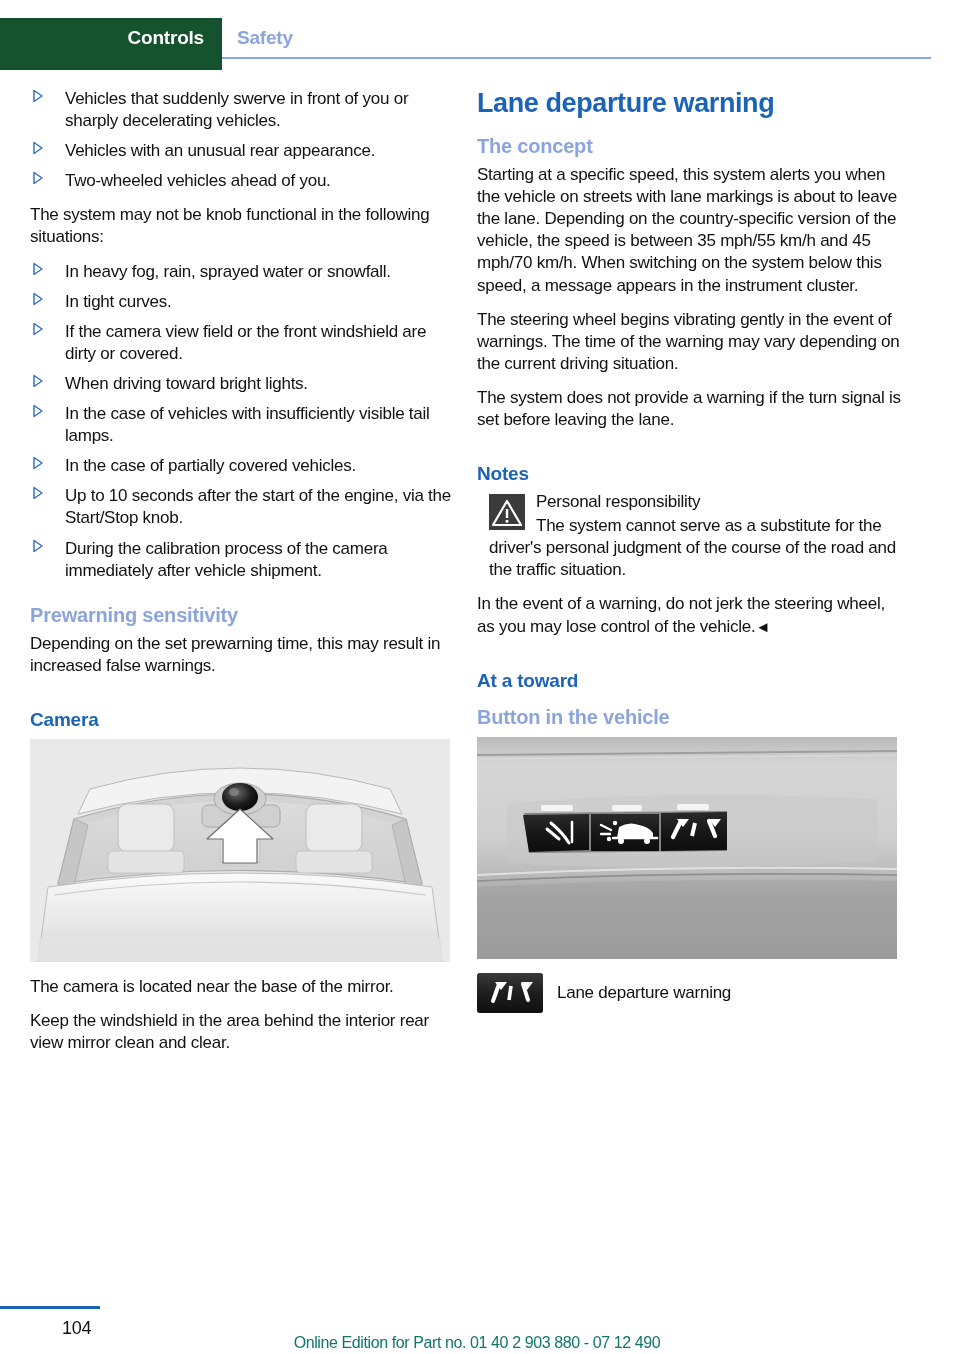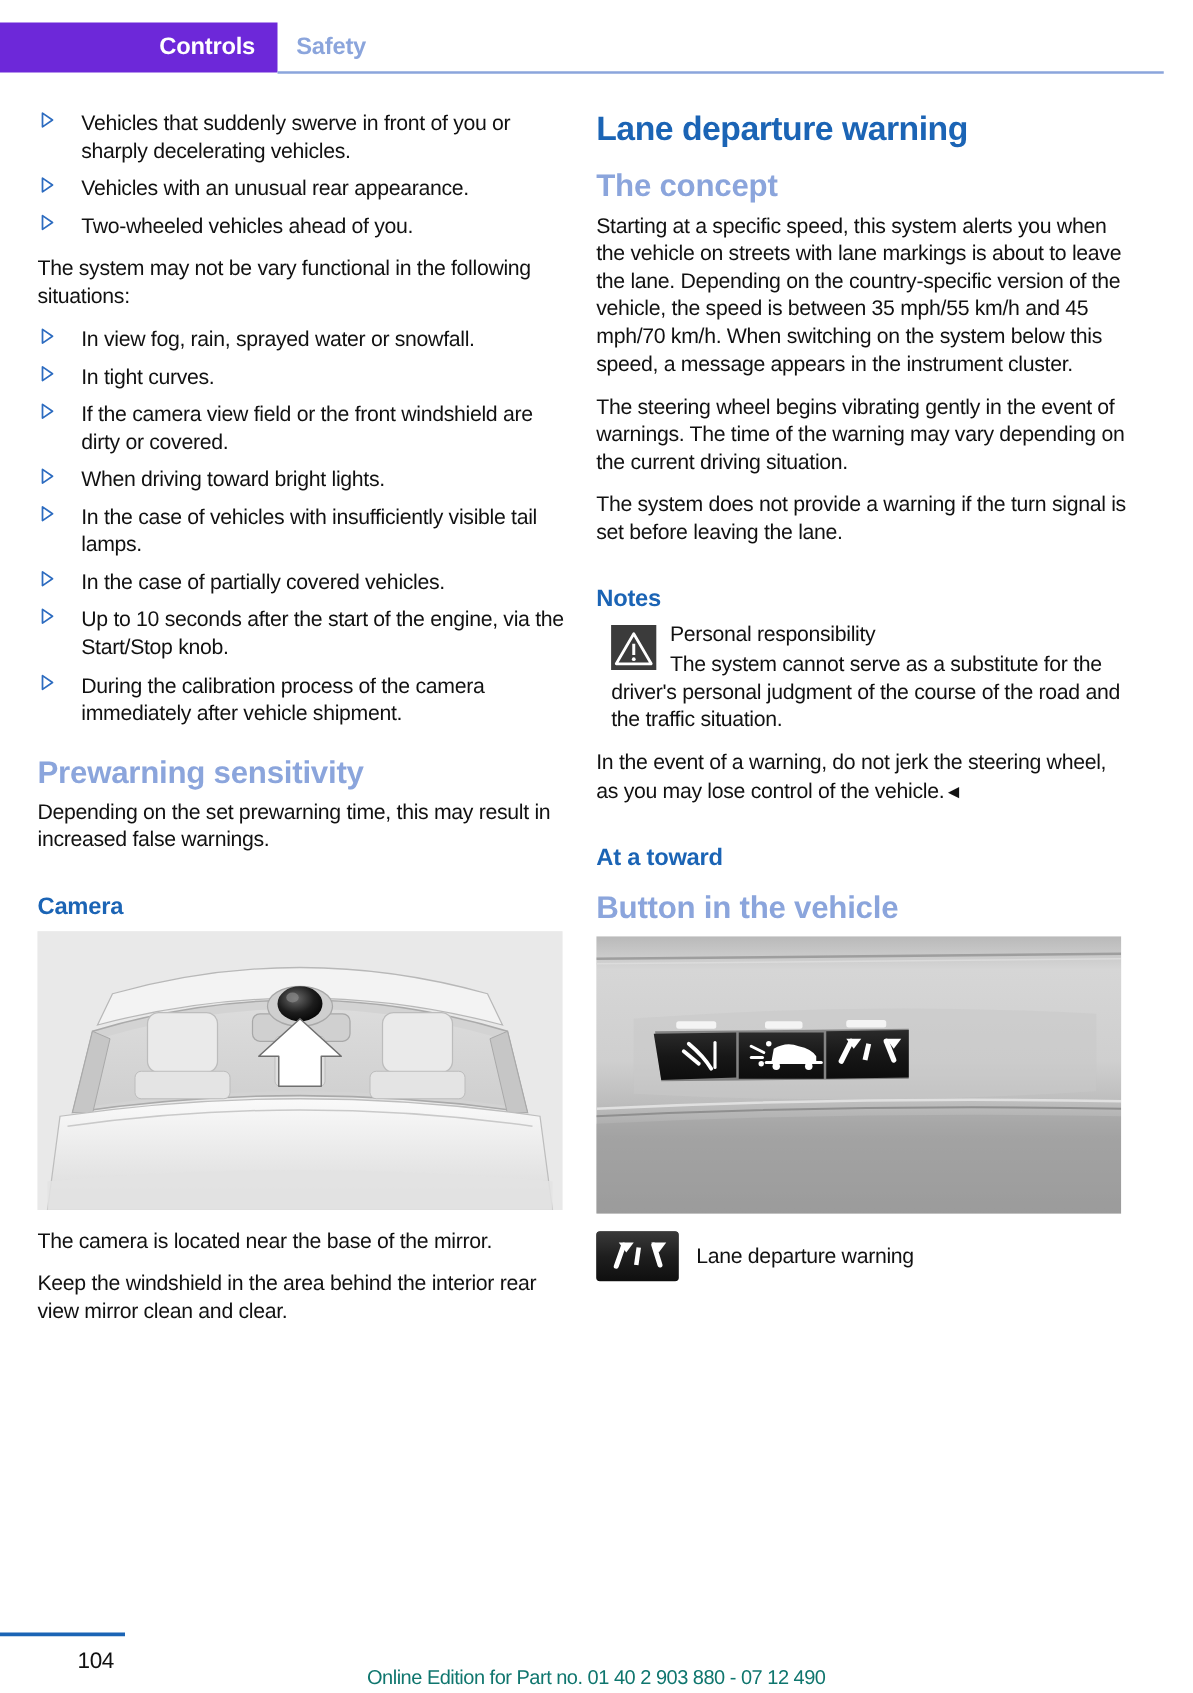--- a/index.html
+++ b/index.html
@@ -18,22 +18,22 @@
   .header {
     position: absolute;
     top: 0; left: 0;
     width: 954px;
     height: 62px;
   }
   .header-tab {
     position: absolute;
     left: 0; top: 18px;
     width: 222px;
-    height: 40px;
-    background: #6d28d9;
+    height: 52px;
+    background: #14532d;
   }
   .header-tab-label {
     position: absolute;
     right: 18px;
     top: 9px;
     font-size: 19px;
     font-weight: bold;
     color: #ffffff;
     letter-spacing: -0.2px;
   }
@@ -74,21 +74,21 @@
     line-height: 1.15;
   }
   h2.h2 {
     font-size: 19px;
     font-weight: bold;
     color: #1b64b5;
     margin: 32px 0 6px 0;
     letter-spacing: -0.2px;
   }
   h3.h3 {
-    font-size: 25px;
+    font-size: 20px;
     font-weight: bold;
     color: #8ba5dc;
     margin: 22px 0 6px 0;
     letter-spacing: -0.2px;
   }
   h3.h3.tight { margin-top: 14px; }
   p.body {
     font-size: 17px;
     line-height: 1.3;
     margin: 0 0 12px 0;
@@ -239,30 +239,30 @@
     <li>
       <span class="bullet-icon">
         <svg width="12" height="14" viewBox="0 0 12 14">
             <path d="M2 1.5 L10 7 L2 12.5 Z" fill="none" stroke="#2d6cc0" stroke-width="1.4" stroke-linejoin="round"></path>
           </svg>
       </span>
       <span>Two-wheeled vehicles ahead of you.</span>
     </li>
   </ul>
 
-  <p class="body">The system may not be vary functional in the following situations:</p>
+  <p class="body">The system may not be knob functional in the following situations:</p>
 
   <ul class="bullets">
     <li>
       <span class="bullet-icon">
         <svg width="12" height="14" viewBox="0 0 12 14">
             <path d="M2 1.5 L10 7 L2 12.5 Z" fill="none" stroke="#2d6cc0" stroke-width="1.4" stroke-linejoin="round"></path>
           </svg>
       </span>
-      <span>In view fog, rain, sprayed water or snowfall.</span>
+      <span>In heavy fog, rain, sprayed water or snowfall.</span>
     </li>
     <li>
       <span class="bullet-icon">
         <svg width="12" height="14" viewBox="0 0 12 14">
             <path d="M2 1.5 L10 7 L2 12.5 Z" fill="none" stroke="#2d6cc0" stroke-width="1.4" stroke-linejoin="round"></path>
           </svg>
       </span>
       <span>In tight curves.</span>
     </li>
     <li>

